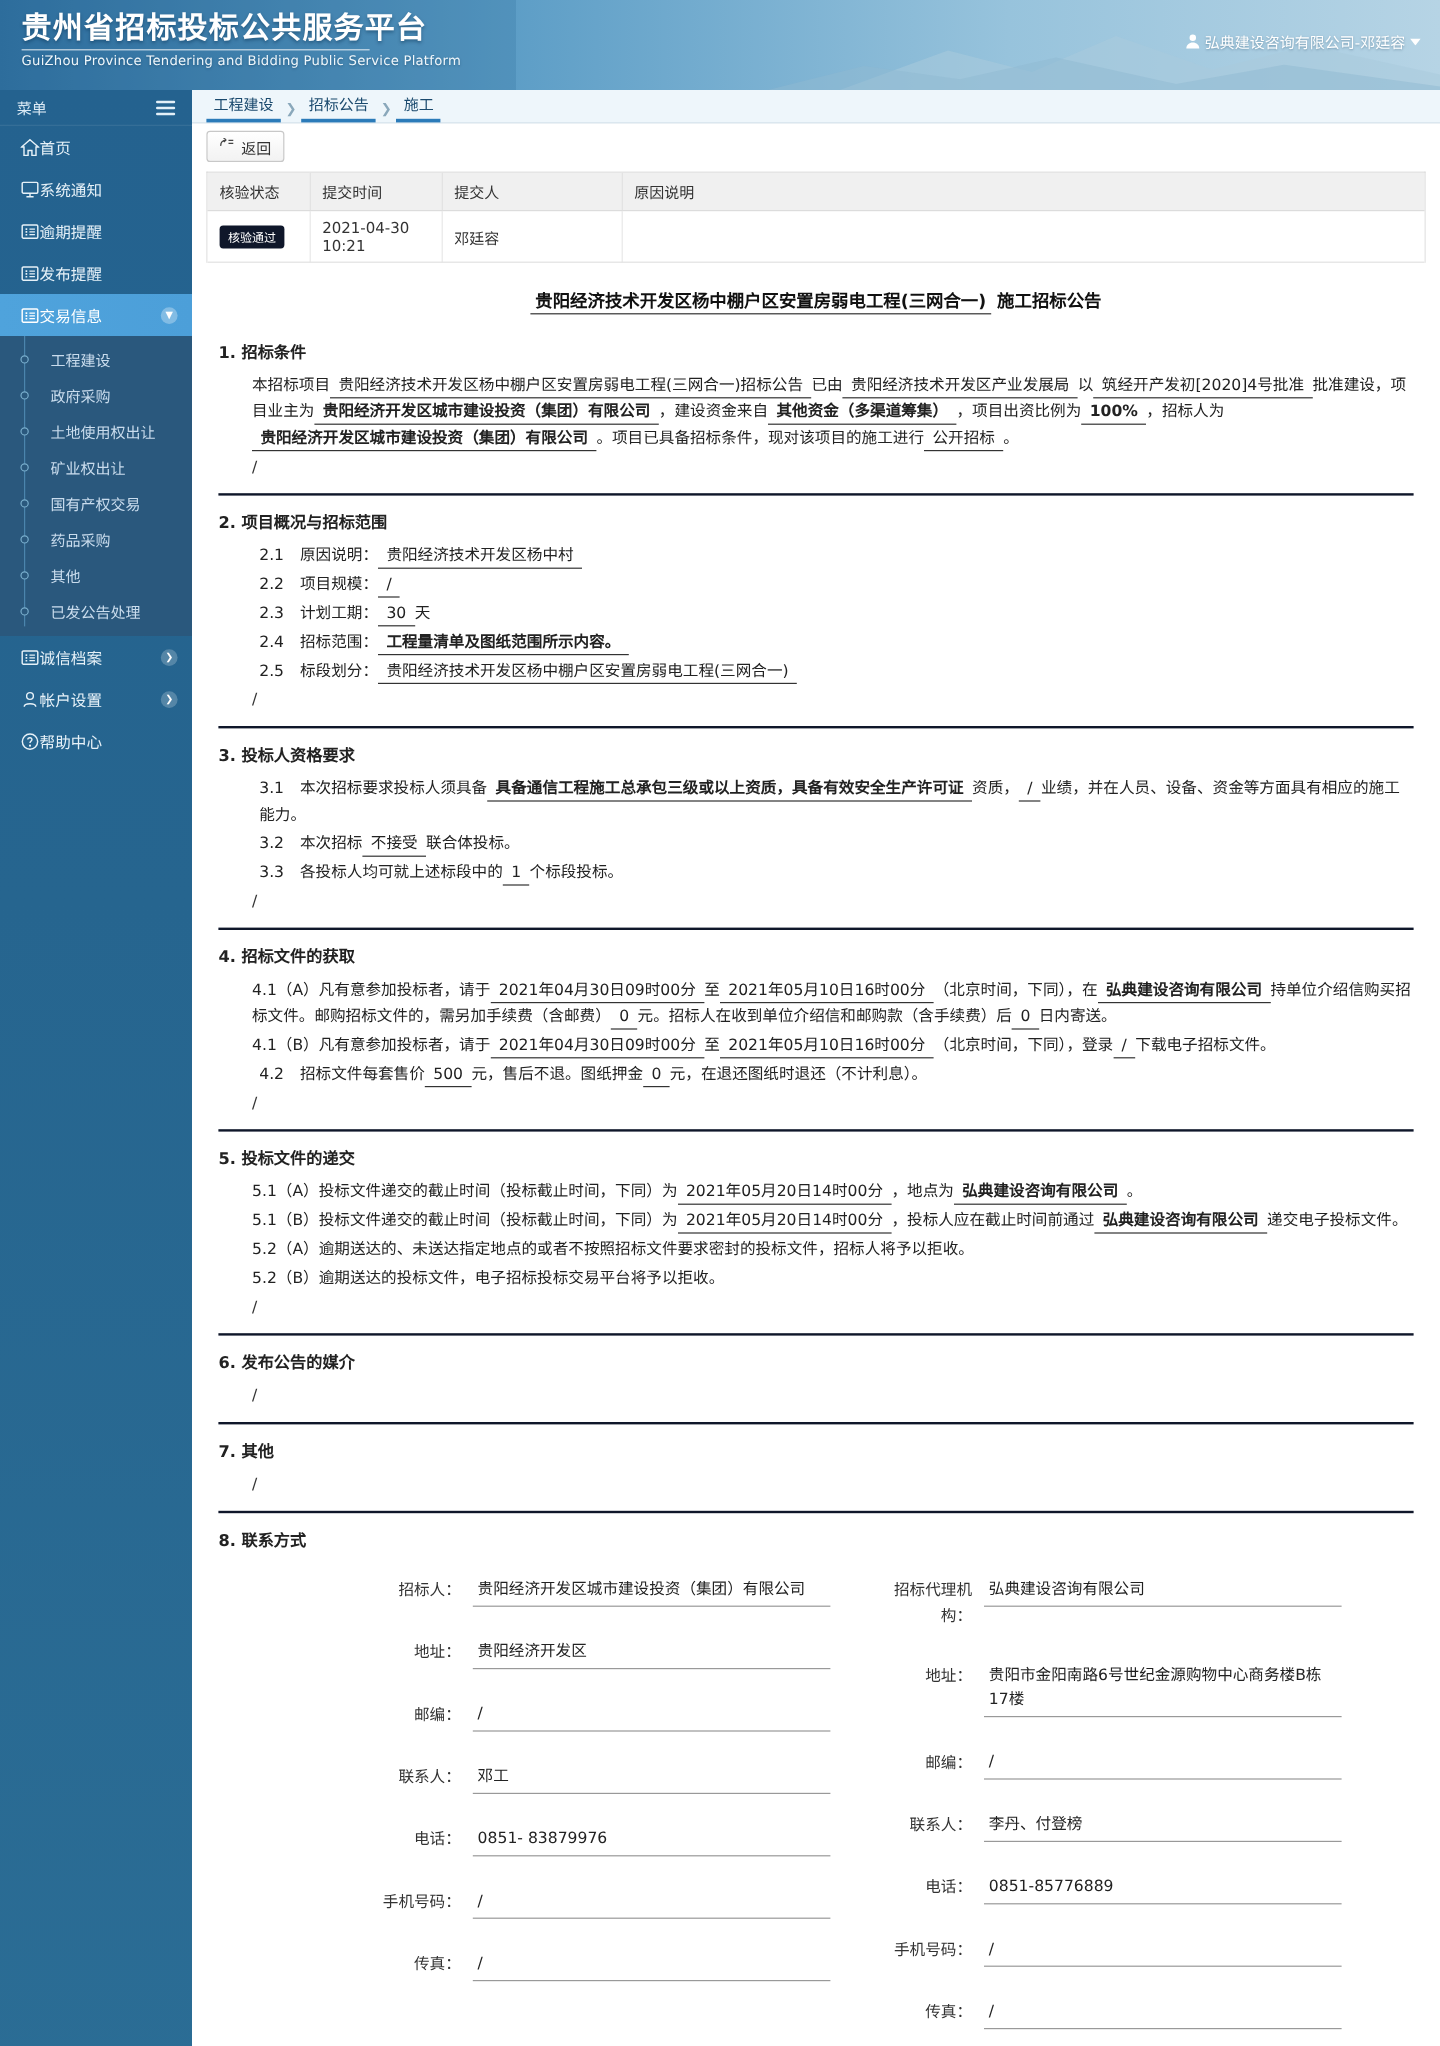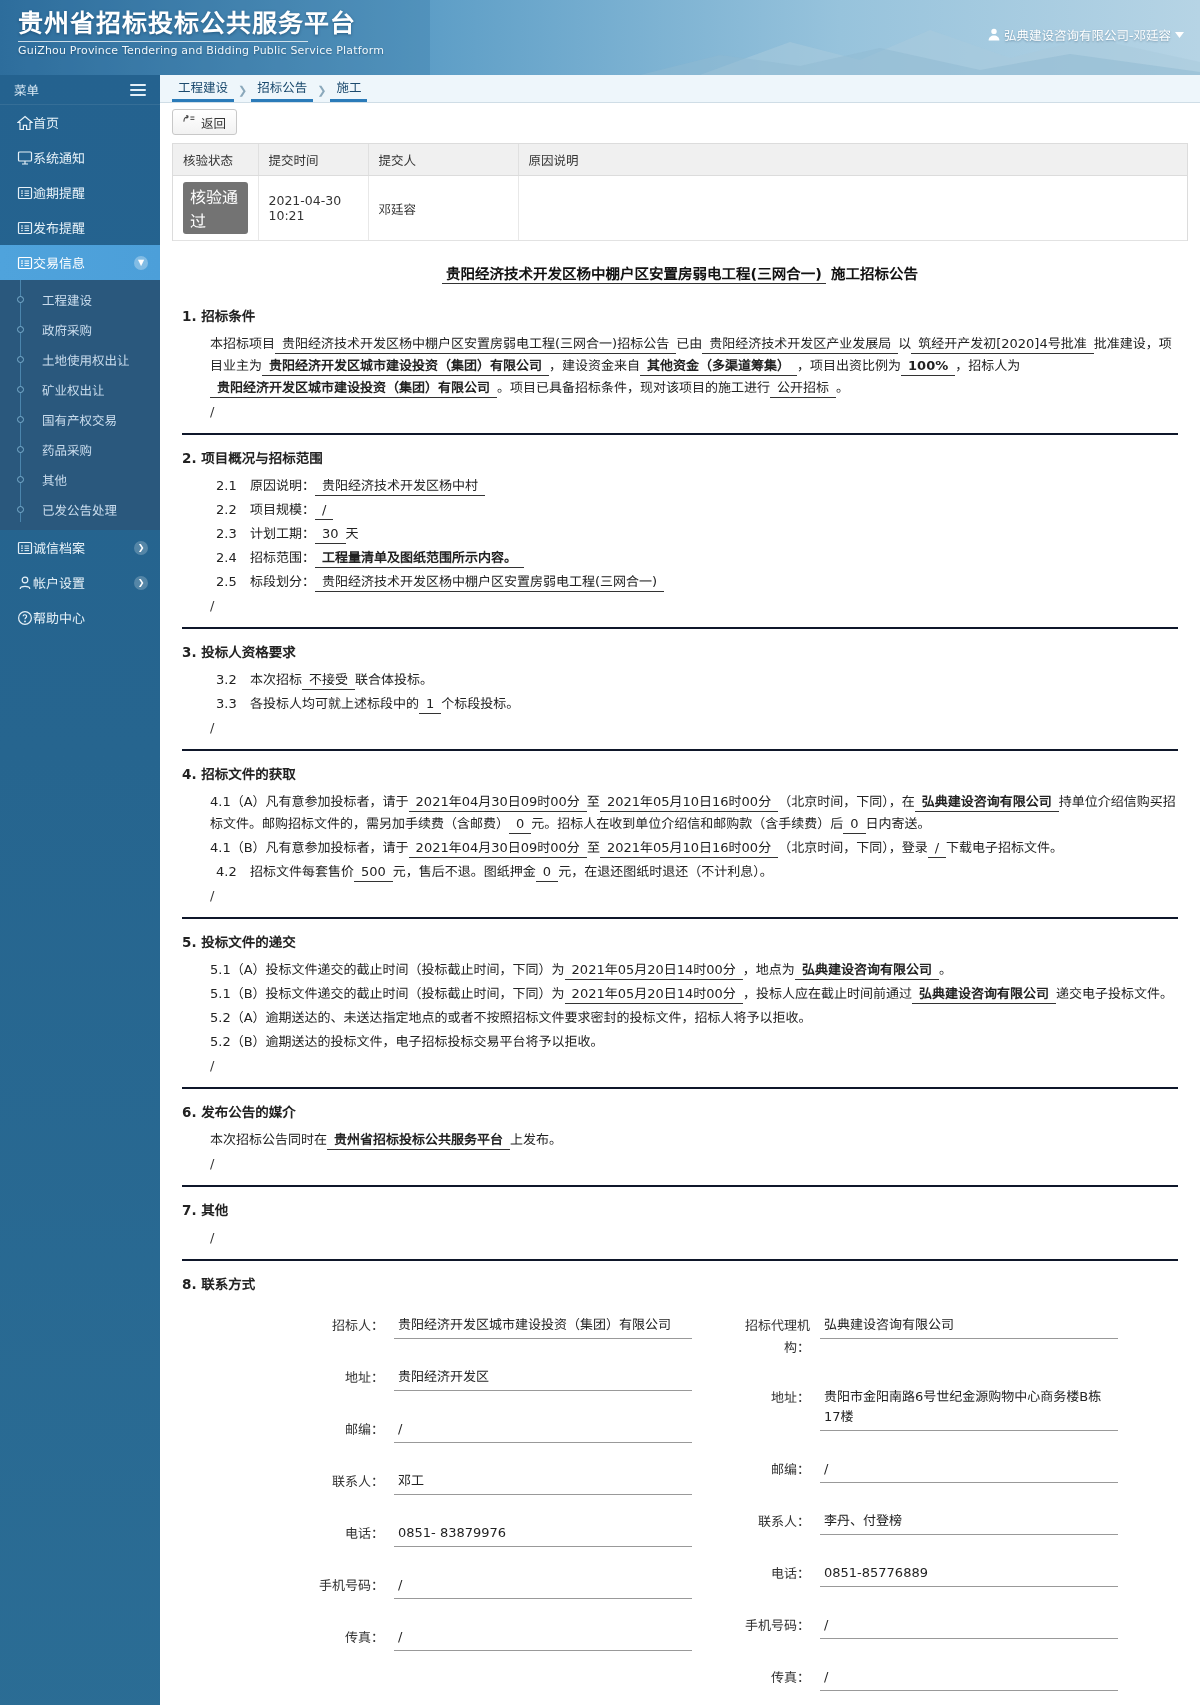--- a/index.html
+++ b/index.html
@@ -153,21 +153,21 @@
   table.vtable th {
     background: #f0f0f0; font-weight: normal; color: #333; text-align: left;
     padding: 6px 10px; border-right: 1px solid #e0e0e0; border-bottom: 1px solid #dcdcdc;
   }
   table.vtable td {
     padding: 6px 10px; color: #333; border-right: 1px solid #e8e8e8;
     border-bottom: 1px solid #e2e2e2; background: #fff;
   }
   table.vtable th:last-child, table.vtable td:last-child { border-right: none; }
   .badge-ok {
-    display: inline-block; background: #737373; color: #fff; font-size: 16px;
+    display: inline-block; background: #0f172a; color: #fff; font-size: 10px;
     padding: 2px 7px; border-radius: 3px;
   }
 
   
   .doc {
     padding: 16px 22px 30px 22px;
     font-size: 13px; color: #222; line-height: 22px;
   }
   .doc-title {
     text-align: center; font-size: 14.5px; font-weight: bold; color: #111;
@@ -438,20 +438,21 @@
         <div class="p ind2"><span class="sub-no">2.1</span><span>原因说明：</span><span class="fill">贵阳经济技术开发区杨中村</span></div>
         <div class="p ind2"><span class="sub-no">2.2</span><span>项目规模：</span><span class="fill">/</span></div>
         <div class="p ind2"><span class="sub-no">2.3</span><span>计划工期：</span><span class="fill">30</span><span>天</span></div>
         <div class="p ind2"><span class="sub-no">2.4</span><span>招标范围：</span><span class="fill b">工程量清单及图纸范围所示内容。</span></div>
         <div class="p ind2"><span class="sub-no">2.5</span><span>标段划分：</span><span class="fill">贵阳经济技术开发区杨中棚户区安置房弱电工程(三网合一)</span></div>
         <div class="slash">/</div>
       </div>
 
       <div class="sec">
         <div class="sec-h">3. 投标人资格要求</div>
+        <div class="p ind2"><span class="sub-no">3.1</span><span>本次招标要求投标人须具备</span><span class="fill b">具备通信工程施工总承包三级或以上资质，具备有效安全生产许可证</span><span>资质，</span><span class="fill">/</span><span>业绩，并在人员、设备、资金等方面具有相应的施工能力。</span></div>
         <div class="p ind2"><span class="sub-no">3.2</span><span>本次招标</span><span class="fill">不接受</span><span>联合体投标。</span></div>
         <div class="p ind2"><span class="sub-no">3.3</span><span>各投标人均可就上述标段中的</span><span class="fill">1</span><span>个标段投标。</span></div>
         <div class="slash">/</div>
       </div>
 
       <div class="sec">
         <div class="sec-h">4. 招标文件的获取</div>
         <div class="p ind"><span>4.1（A）</span><span>凡有意参加投标者，请于</span><span class="fill">2021年04月30日09时00分</span><span>至</span><span class="fill">2021年05月10日16时00分</span><span>（北京时间，下同），在</span><span class="fill b">弘典建设咨询有限公司</span><span>持单位介绍信购买招标文件。邮购招标文件的，需另加手续费（含邮费）</span><span class="fill">0</span><span>元。招标人在收到单位介绍信和邮购款（含手续费）后</span><span class="fill">0</span><span>日内寄送。</span></div>
         <div class="p ind"><span>4.1（B）</span><span>凡有意参加投标者，请于</span><span class="fill">2021年04月30日09时00分</span><span>至</span><span class="fill">2021年05月10日16时00分</span><span>（北京时间，下同），登录</span><span class="fill">/</span><span>下载电子招标文件。</span></div>
         <div class="p ind2"><span class="sub-no">4.2</span><span>招标文件每套售价</span><span class="fill">500</span><span>元，售后不退。图纸押金</span><span class="fill">0</span><span>元，在退还图纸时退还（不计利息）。</span></div>
@@ -462,21 +463,20 @@
         <div class="sec-h">5. 投标文件的递交</div>
         <div class="p ind"><span>5.1（A）</span><span>投标文件递交的截止时间（投标截止时间，下同）为</span><span class="fill">2021年05月20日14时00分</span><span>，地点为</span><span class="fill b">弘典建设咨询有限公司</span><span>。</span></div>
         <div class="p ind"><span>5.1（B）</span><span>投标文件递交的截止时间（投标截止时间，下同）为</span><span class="fill">2021年05月20日14时00分</span><span>，投标人应在截止时间前通过</span><span class="fill b">弘典建设咨询有限公司</span><span>递交电子投标文件。</span></div>
         <div class="p ind"><span>5.2（A）</span><span>逾期送达的、未送达指定地点的或者不按照招标文件要求密封的投标文件，招标人将予以拒收。</span></div>
         <div class="p ind"><span>5.2（B）</span><span>逾期送达的投标文件，电子招标投标交易平台将予以拒收。</span></div>
         <div class="slash">/</div>
       </div>
 
       <div class="sec">
         <div class="sec-h">6. 发布公告的媒介</div>
-        <div class="p" style="padding-left:28px"><span>本次招标公告同时在</span><span class="fill b">贵州省招标投标公共服务平台</span><span>上发布。</span></div>
         <div class="slash">/</div>
       </div>
 
       <div class="sec">
         <div class="sec-h">7. 其他</div>
         <div class="slash">/</div>
       </div>
 
       <div class="sec">
         <div class="sec-h">8. 联系方式</div>

